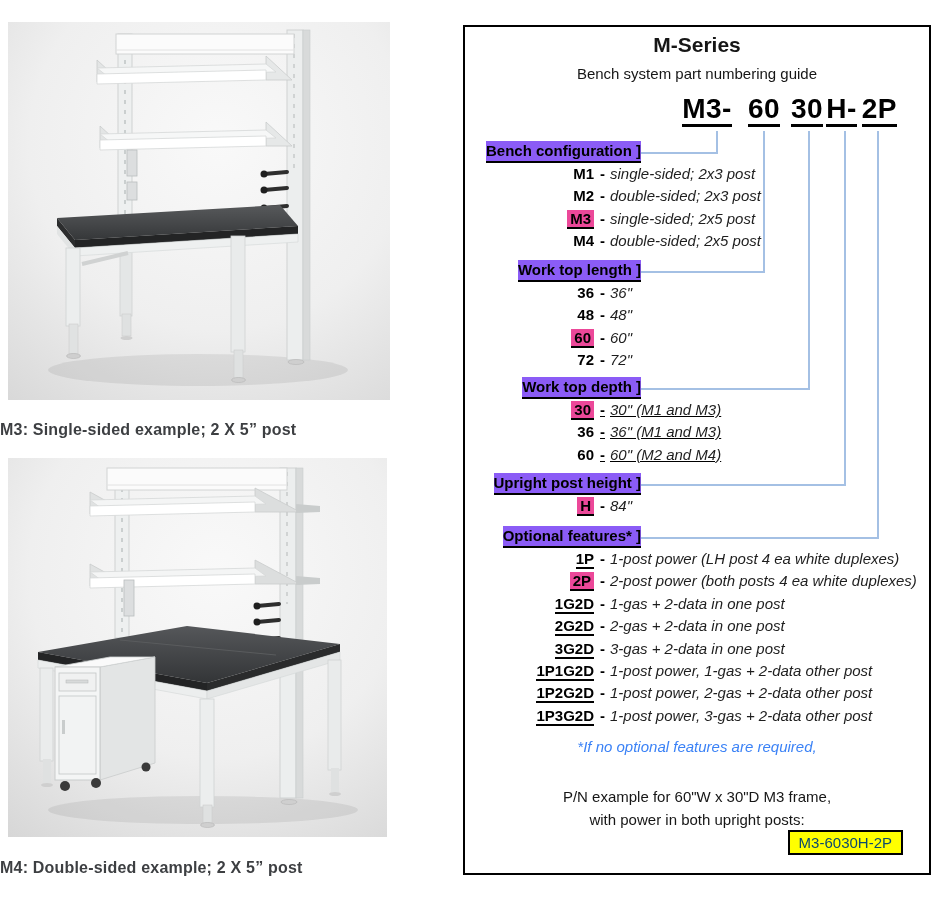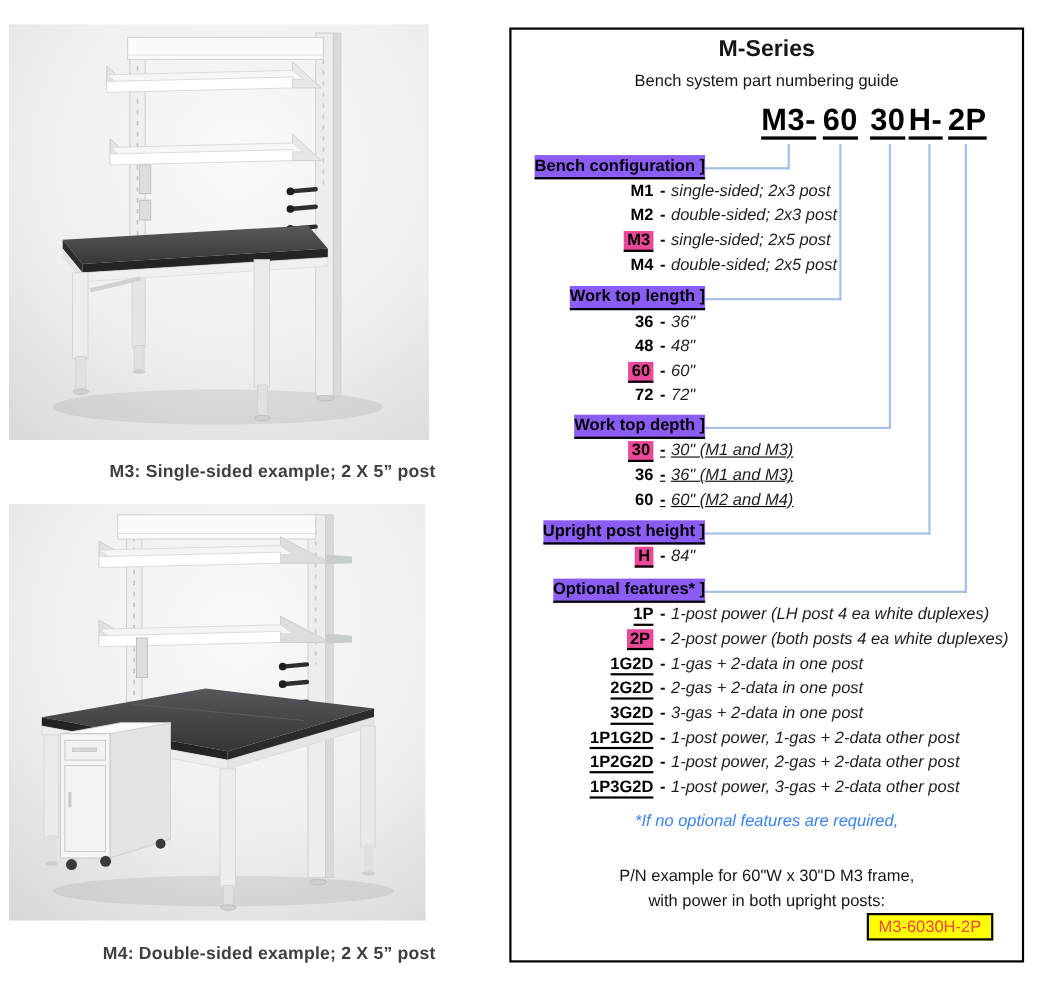--- a/index.html
+++ b/index.html
@@ -6,42 +6,42 @@
   .page {
     position:relative; width:946px; height:902px; background:#ffffff;
     font-family:"Liberation Sans", sans-serif; overflow:hidden; color:#000;
   }
 
   
   .bench-figure { position:absolute; margin:0; padding:0; }
   .fig-m3 { left:8px;  top:22px;  width:382px; height:378px; }
   .fig-m4 { left:8px;  top:458px; width:379px; height:379px; }
   .caption {
-    position:absolute; left:0; width:396px; text-align:right;
+    position:absolute; left:0; width:396px; text-align:left;
     font-weight:bold; font-size:16px; color:#3d3f42; letter-spacing:0.2px;
   }
   .cap-m3 { top:421px; }
   .cap-m4 { top:859px; }
 
   
   .guide-panel {
     position:absolute; left:463px; top:25px; width:464px; height:846px;
     border:2px solid #000; background:#fff;
   }
   .gp-abs { position:absolute; }
 
   .g-title { top:6px; left:0; width:100%; text-align:center;
     font-size:21px; font-weight:bold; color:#161616; }
   .g-subtitle { top:38px; left:0; width:100%; text-align:center;
     font-size:15px; color:#161616; }
 
   .part-number { top:66px; right:32px; font-size:28px; font-weight:bold;
     letter-spacing:0.5px; white-space:nowrap; }
   .pn-seg { display:inline-block; border-bottom:3px solid #000; padding-bottom:1px; line-height:1.05; }
-  .pn-g1 { margin-right:6px; } .pn-g2 { margin-right:11px; }
+  .pn-g1 { margin-right:16px; } .pn-g2 { margin-right:11px; }
   .pn-g3 { margin-right:3px; } .pn-g4 { margin-right:5px; }
 
   .connector { position:absolute; border-right:2px solid #a4c0e4; border-bottom:2px solid #a4c0e4; z-index:0; }
   .c1 { left:172px; top:104px; width:79px;  height:21px; }
   .c2 { left:172px; top:104px; width:126px; height:140px; }
   .c3 { left:176px; top:104px; width:167px; height:257px; }
   .c4 { left:168px; top:104px; width:211px; height:353px; }
   .c5 { left:170px; top:104px; width:242px; height:406px; }
 
   .section { position:absolute; left:0; width:100%; z-index:1; }
@@ -57,21 +57,21 @@
   .code.ul { border-bottom:2px solid #000; }
   .code.hl { background:#ec4899; padding:0 3px; }
   .dash { font-weight:bold; margin:0 5px 0 6px; }
   .desc { font-style:italic; color:#1e1e1e; white-space:nowrap; }
 
   .footnote { top:710px; left:0; width:100%; text-align:center;
     font-style:italic; font-size:15px; line-height:20px; color:#3b82f6; z-index:1; }
   .pn-caption { top:759px; left:0; width:100%; text-align:center;
     font-size:15px; line-height:22.5px; color:#161616; z-index:1; }
   .pn-badge { top:803px; right:26px; background:#ffff00; border:2px solid #000;
-    font-size:15px; padding:2px 9px; color:#ef4444; z-index:1; }
+    font-size:15px; padding:2px 9px; color:#0c4a6e; z-index:1; }
 </style>
 </head>
 <body>
 
 <div class="page">
 
   <figure class="bench-figure fig-m3">
     <svg viewBox="0 0 382 378" width="382" height="378" xmlns="http://www.w3.org/2000/svg">
       <defs>
         <radialGradient id="bgA" cx="55%" cy="32%" r="90%">

